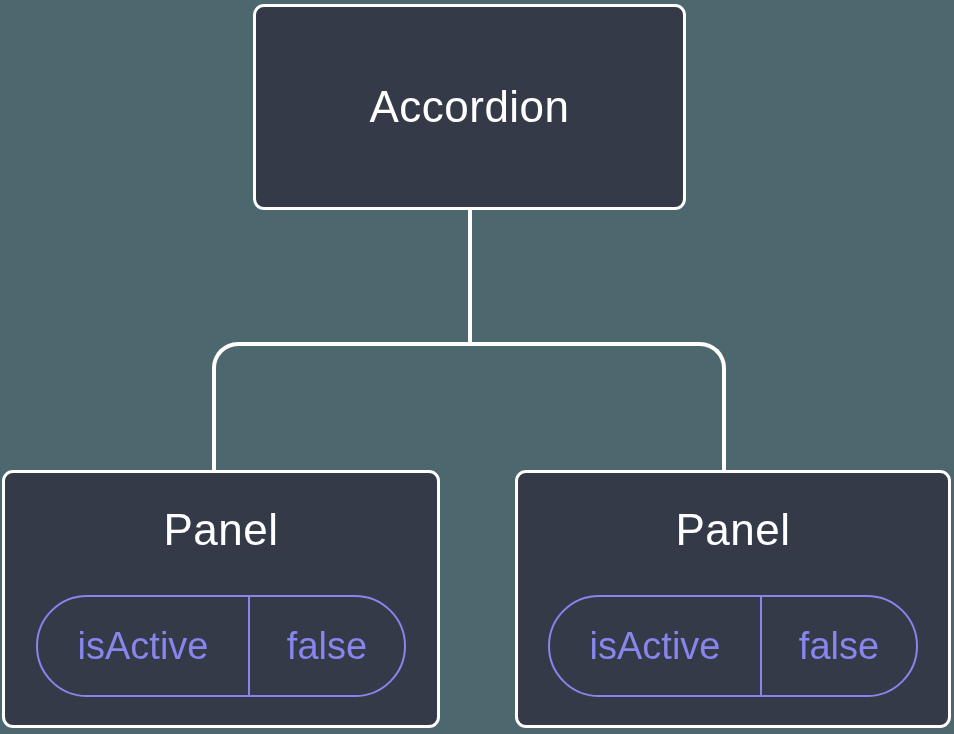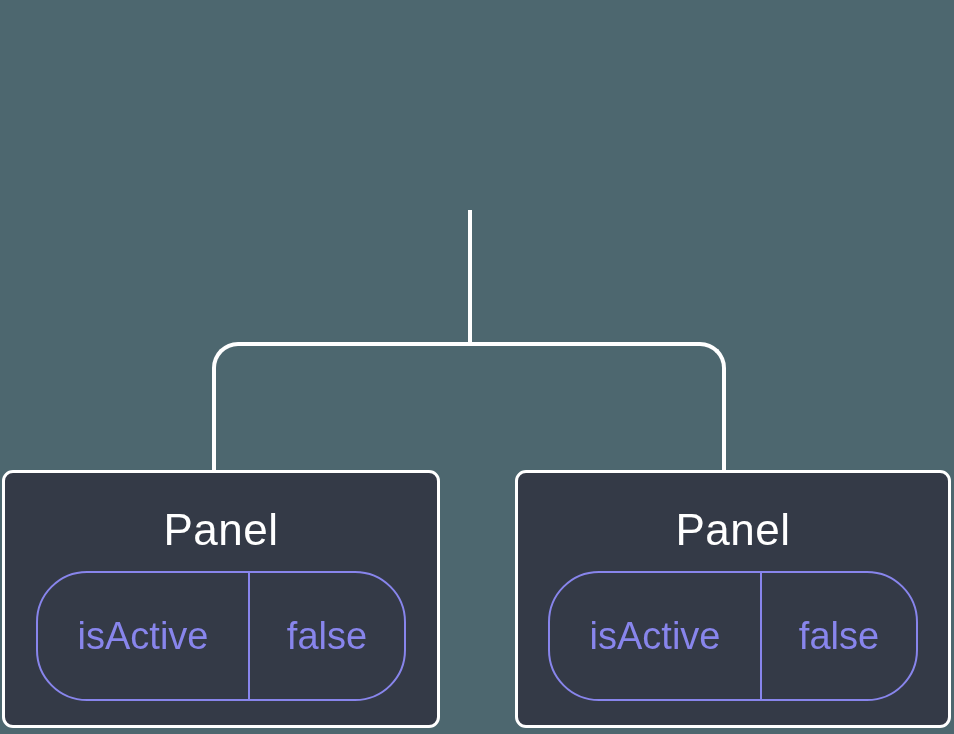--- a/index.html
+++ b/index.html
@@ -72,23 +72,23 @@
     display: flex;
     flex-direction: column;
     align-items: center;
     padding-top: 26px;
     z-index: 2;
   }
   .panel-node .node-title { line-height: 62px; }
   .panel-left { left: 2px; }
   .panel-right { left: 515px; width: 436px; }
   .state-pill {
-    margin-top: 10px;
+    margin-top: 34px;
     width: 370px;
-    height: 130px;
+    height: 102px;
     border: 2px solid var(--accent-purple);
     border-radius: 51px;
     display: flex;
     overflow: hidden;
   }
   .pill-cell {
     display: flex;
     align-items: center;
     justify-content: center;
     color: var(--accent-purple);
@@ -99,20 +99,23 @@
     flex: 0 0 212px;
     border-right: 2px solid var(--accent-purple);
   }
   .pill-value { flex: 1 1 auto; }
 </style>
 </head>
 <body>
 
 <div class="stage">
 
+  <div class="node root-node">
+    <span class="node-title">Accordion</span>
+  </div>
 
   <div class="connector-stem"></div>
   <div class="connector-bracket"></div>
 
   <div class="node panel-node panel-left">
     <span class="node-title">Panel</span>
     <div class="state-pill">
       <span class="pill-cell pill-key">isActive</span>
       <span class="pill-cell pill-value">false</span>
     </div>

